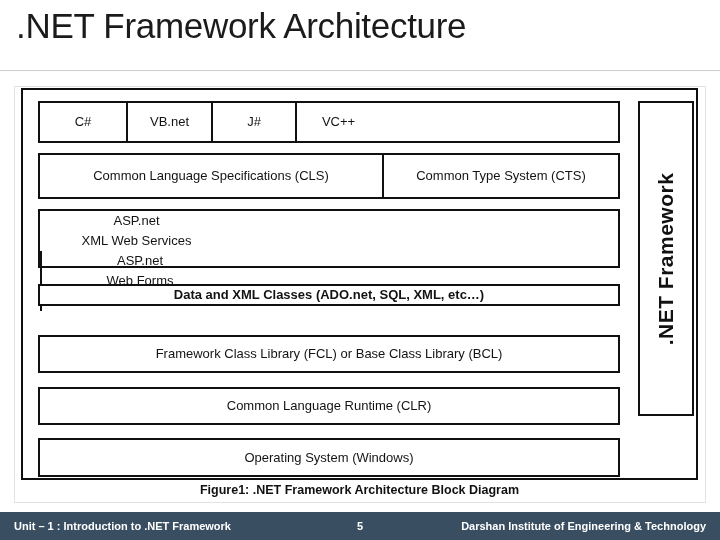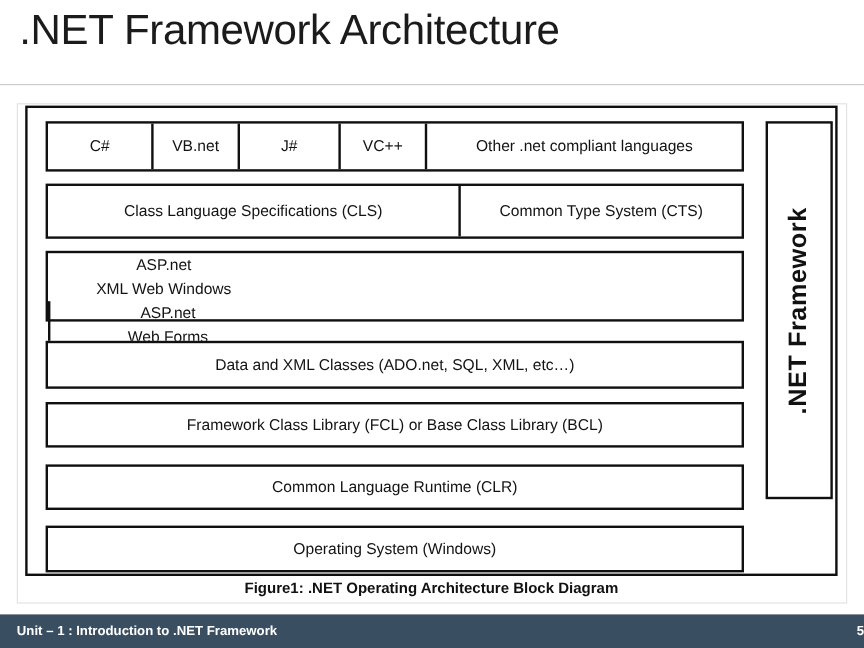--- a/index.html
+++ b/index.html
@@ -18,32 +18,32 @@
 
   .outer-box{position:absolute;left:6px;top:1px;width:677px;height:392px;border:2px solid #0f0f0f;box-sizing:border-box;background:#ffffff;}
 
   .row{
     position:absolute;left:23px;width:582px;display:flex;box-sizing:border-box;
     border:2px solid #101010;background:#ffffff;align-items:stretch;
   }
   .r1{top:14px;height:42px;}
   .r2{top:66px;height:46px;}
   .r3{top:122px;height:59px;flex-direction:column;}
-  .r4{top:197px;height:40px;}
+  .r4{top:197px;height:22px;font-weight:bold;}
   .r5{top:248px;height:38px;}
   .r6{top:300px;height:38px;}
   .r7{top:351px;height:39px;}
 
   .cell{
     display:flex;flex-direction:column;align-items:center;justify-content:center;
     box-sizing:border-box;font-size:13px;line-height:20px;text-align:center;
     color:#131313;padding:0 4px;
   }
   .cell + .cell{border-left:2px solid #101010;}
-  .w86{width:86px;flex:none;} .w85{width:72px;flex:none;justify-content:center;} .w84{width:84px;flex:none;}
+  .w86{width:86px;flex:none;} .w85{width:85px;flex:none;justify-content:center;} .w84{width:84px;flex:none;}
   .w342{width:342px;flex:none;} .w193{width:193px;flex:none;} .w198{width:198px;flex:none;}
   .grow{flex:1 1 auto;}
 
   .netfx-box{
     position:absolute;left:623px;top:14px;width:56px;height:315px;
     border:2px solid #101010;box-sizing:border-box;background:#ffffff;
   }
   .netfx-label{
     position:absolute;left:50%;top:50%;
     transform:translate(-50%,-50%) rotate(-90deg);
@@ -81,38 +81,35 @@
       </div>
       <div class="cell w85">
         <span>VB.net</span>
       </div>
       <div class="cell w84">
         <span>J#</span>
       </div>
       <div class="cell w85">
         <span>VC++</span>
       </div>
-      <div class="cell grow">
-        <span>Other .net compliant languages</span>
-      </div>
     </div>
 
     <div class="row r2">
       <div class="cell w342">
-        <span>Class Language Specifications (CLS)</span>
+        <span>Common Language Specifications (CLS)</span>
       </div>
       <div class="cell grow">
         <span>Common Type System (CTS)</span>
       </div>
     </div>
 
     <div class="row r3">
       <div class="cell w193">
         <span>ASP.net</span>
-        <span>XML Web Windows</span>
+        <span>XML Web Services</span>
       </div>
       <div class="cell w198">
         <span>ASP.net</span>
         <span>Web Forms</span>
       </div>
       <div class="cell grow">
         <span>Windows Forms</span>
       </div>
     </div>
 
@@ -137,21 +134,22 @@
     <div class="row r7">
       <div class="cell grow">
         <span>Operating System (Windows)</span>
       </div>
     </div>
 
     <div class="netfx-box">
       <span class="netfx-label">.NET Framework</span>
     </div>
 
-    <div class="caption">Figure1: .NET Operating Architecture Block Diagram</div>
+    <div class="caption">Figure1: .NET Framework Architecture Block Diagram</div>
   </div>
 
   <div class="footer">
     <span class="f-left">Unit – 1 : Introduction to .NET Framework</span>
     <span class="f-center">5</span>
+    <span class="f-right">Darshan Institute of Engineering &amp; Technology</span>
   </div>
 
 </div>
 
 </body></html>

